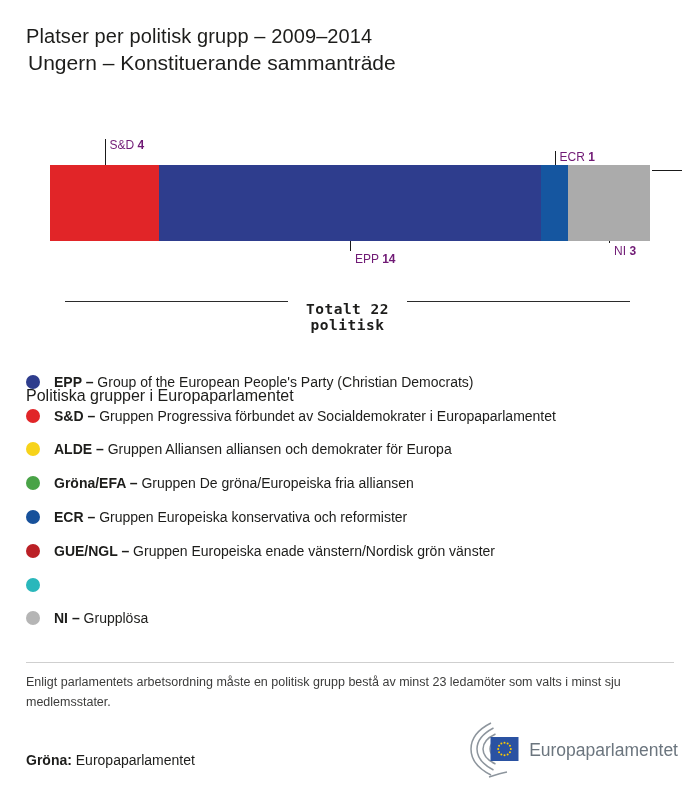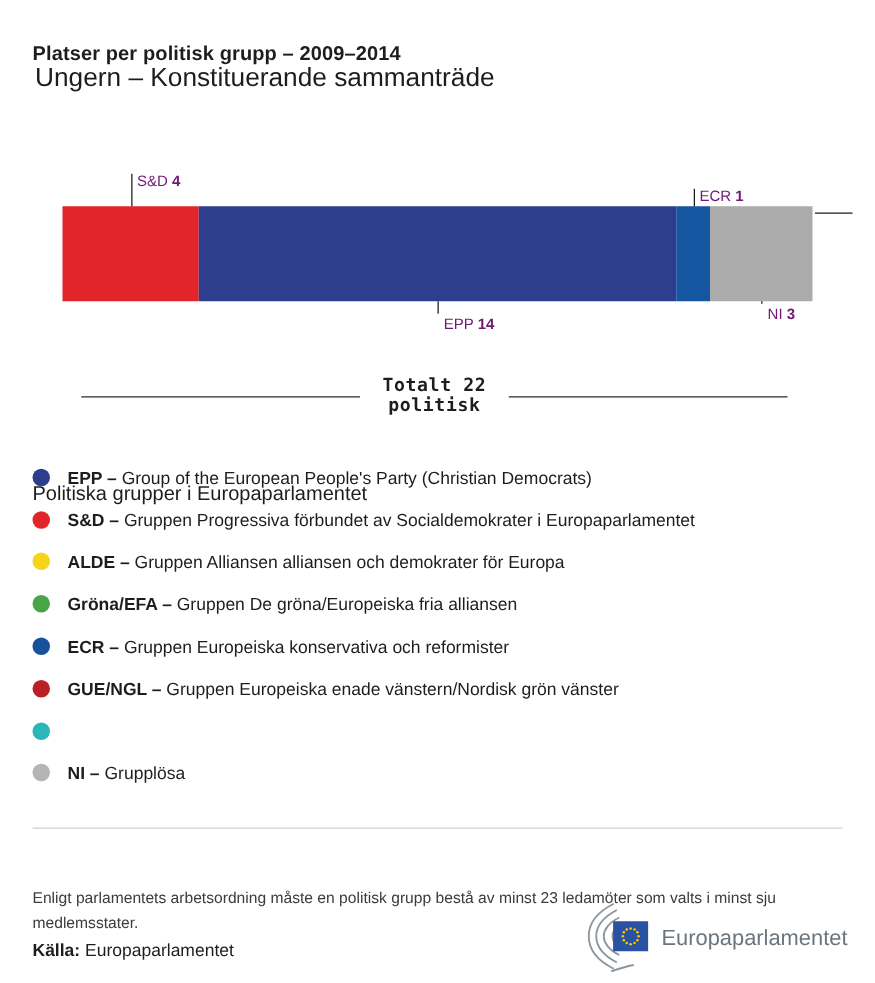--- a/index.html
+++ b/index.html
@@ -1,46 +1,46 @@
 <!DOCTYPE html>
 <html><head>
 <meta charset="utf-8">
 <style>
   * { box-sizing: border-box; }
   body { margin: 0; background: #ffffff; font-family: "Liberation Sans", sans-serif; color: #1d1d1b; }
   .page { position: relative; width: 700px; height: 786px; background: #fff; overflow: hidden; }
 
-  .title { position: absolute; left: 26px; top: 35px; font-size: 16px; font-weight: bold; letter-spacing: .1px; }
+  .title { position: absolute; left: 26px; top: 25px; font-size: 20px; font-weight: normal; letter-spacing: .1px; }
   .subtitle { position: absolute; left: 28px; top: 51px; font-size: 21px; }
 
   
   .chart { position: absolute; left: 50px; top: 137px; width: 600px; height: 132px; }
   .bar { position: absolute; left: 0; top: 28px; width: 100%; height: 76px; display: flex; }
   .seg { height: 100%; }
   .tick { position: absolute; width: 1px; background: #1a1a1a; }
   .seg-label { position: absolute; font-size: 12px; white-space: nowrap; color: #701a75; }
   .seg-label .bold { font-weight: bold; }
   .edge-line { position: absolute; top: 33px; left: calc(100% + 2px); width: 30px; border-top: 1px solid #1a1a1a; }
 
   
-  .total-row { position: absolute; left: 65px; top: 301px; width: 565px; display: flex; align-items: center; }
+  .total-row { position: absolute; left: 65px; top: 301px; width: 565px; display: flex; }
   .total-row .rule { flex: 1; border-top: 1px solid #2b2b2b; }
   .total-text { margin: 0 18px; text-align: center; font-family: "DejaVu Sans Mono", monospace; font-weight: bold; font-size: 14.5px; line-height: 16px; letter-spacing: .5px; }
 
   
   .legend-heading { position: absolute; left: 26px; top: 357px; font-size: 16px; font-weight: normal; margin-top: 30px; }
   .legend-list { position: absolute; left: 26px; top: 365px; width: 650px; }
   .legend-row { display: flex; align-items: center; height: 33.8px; }
   .legend-dot { width: 14px; height: 14px; border-radius: 50%; margin-right: 14px; flex: none; }
   .legend-text { font-size: 14px; }
   .legend-text .abbr { font-weight: bold; }
 
   
   .divider { position: absolute; left: 26px; right: 26px; top: 662px; border-top: 1px solid #cfcfcf; }
-  .footnote { position: absolute; left: 26px; top: 672px; width: 640px; font-size: 12.5px; line-height: 1.6; color: #3c3c3b; margin-top: 36px; }
+  .footnote { position: absolute; left: 26px; top: 672px; width: 640px; font-size: 12.5px; line-height: 1.6; color: #3c3c3b; }
   .source { position: absolute; left: 26px; top: 752px; font-size: 14px; }
   .source .label { font-weight: bold; }
   .logo { position: absolute; right: 22px; top: 720px; height: 60px; display: flex; align-items: center; gap: 6px; }
   .logo-text { font-size: 17.5px; color: #6b757e; }
 </style>
 </head>
 <body>
 
 <div class="page">
 
@@ -106,21 +106,21 @@
       <div class="legend-row">
         <span class="legend-dot" style="background: rgb(181, 181, 181);"></span>
         <span class="legend-text"><span class="abbr">NI – </span><span>Grupplösa</span></span>
       </div>
     </div>
 
   <div class="divider"></div>
   <div class="footnote">Enligt parlamentets arbetsordning måste en politisk grupp bestå av minst 23 ledamöter som valts i minst sju medlemsstater.</div>
 
   <div class="source">
-    <span class="label">Källa:</span>
+    <span class="label">Gröna:</span>
     <span>Europaparlamentet</span>
   </div>
 
   <div class="logo">
     <svg width="80" height="56" viewBox="0 0 80 56">
       <g stroke="#8d959d" fill="none" stroke-width="1.5">
         <path d="M54 17 C 49 20, 47 23, 47 27 C 47 31, 49 34, 54 37"></path>
         <path d="M52.5 12 C 44 16, 40 22, 40 27 C 40 32, 44 38, 52.5 42"></path>
         <path d="M50.5 6 C 39 12, 34 19, 34 27 C 34 35, 39 42, 50.5 48"></path>
         <path d="M48 1 C 34 8, 28 17, 28 27 C 28 37, 34 46, 48 53"></path>

